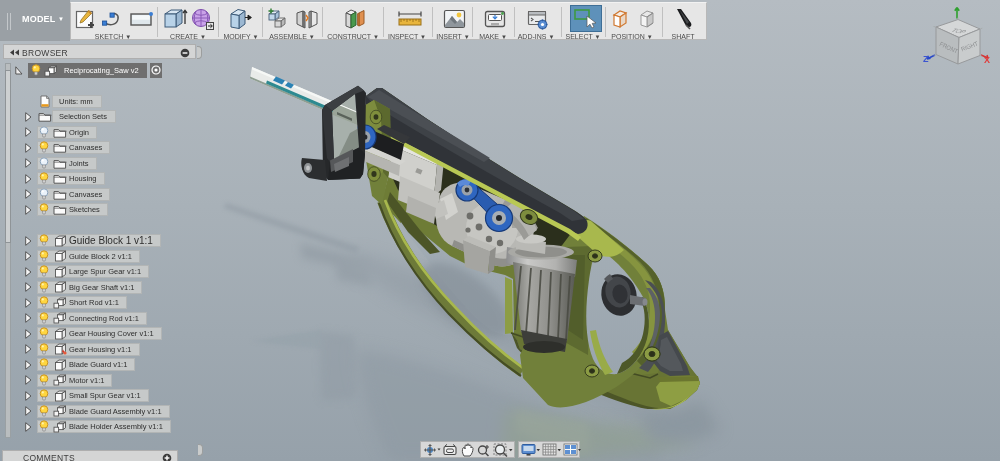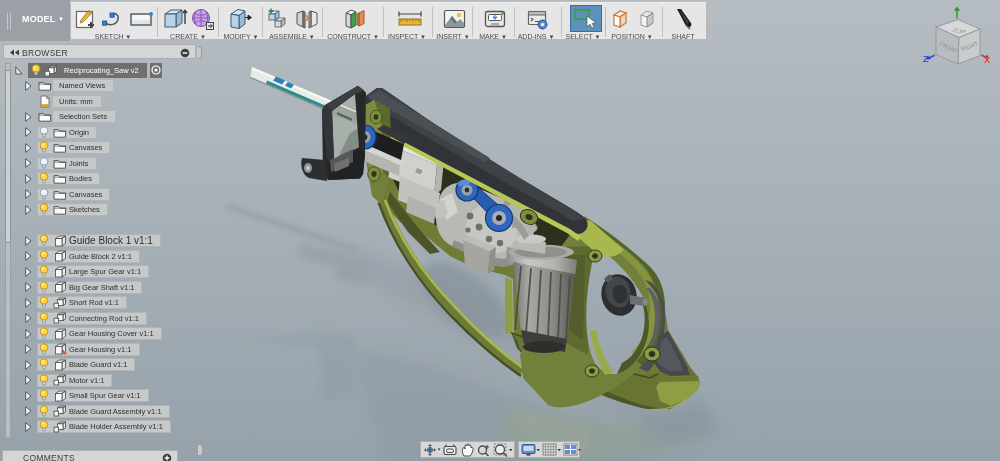--- a/index.html
+++ b/index.html
@@ -434,30 +434,20 @@
           <path d="M4.5,2.8 L7,1 L12.5,1 L10,2.8 Z M10,2.8 L12.5,1 L12.5,6.8 L10,8.6 Z" fill="#d8d8d8" stroke="#555" stroke-width=".9"></path>
           <rect x="4.5" y="2.8" width="5.5" height="5.8" fill="#fff" stroke="#555" stroke-width=".9"></rect>
           <rect x="1" y="6.2" width="4.6" height="4.8" fill="#f4f4f4" stroke="#555" stroke-width=".9"></rect>
         </svg>
         <div style="position:absolute;left:150px;top:0;width:12px;height:15px;background:#6f6f6f;"></div>
         <svg style="position:absolute;left:151px;top:2.5px" width="10" height="10" viewBox="0 0 10 10">
           <circle cx="5" cy="5" r="4" fill="none" stroke="#fff" stroke-width="1.2"></circle>
           <circle cx="5" cy="5" r="1.6" fill="#fff"></circle>
         </svg>
       </div>
-    <div class="brow" style="left:0;top:37.0px;width:205px;">
-        <svg style="position:absolute;left:25px;top:2.5px" width="7" height="10" viewBox="0 0 7 10">
-          <polygon points="0.7,0.7 6,5 0.7,9.3" fill="#f4f4f4" stroke="#555" stroke-width="1"></polygon>
-        </svg>
-        <div class="pill" style="left:52px;padding:0 8px 0 6px;line-height:11px;white-space:nowrap;font-size:7.5px;color:#2e2e2e;">Named Views</div>
-        <svg style="position:absolute;left:38px;top:2px" width="14" height="11" viewBox="0 0 14 11">
-          <path d="M1,2.6 h4.6 l1.4,1.6 h5.6 v6 H1 Z" fill="#fafafa" stroke="#555" stroke-width="1"></path>
-          <path d="M1,4.2 h12.6" stroke="#555" stroke-width=".7"></path>
-        </svg>
-      </div>
     <div class="brow" style="left:0;top:52.5px;width:205px;">
         <div class="pill" style="left:52px;padding:0 8px 0 6px;line-height:11px;white-space:nowrap;font-size:7.5px;color:#2e2e2e;">Units: mm</div>
         <svg style="position:absolute;left:40px;top:1px" width="10" height="13" viewBox="0 0 10 13">
           <path d="M1,1 h5.6 L9,3.4 V12 H1 Z" fill="#fdfdfd" stroke="#666" stroke-width=".9"></path>
           <path d="M6.6,1 V3.4 H9" fill="none" stroke="#666" stroke-width=".8"></path>
           <rect x="1.4" y="9.2" width="7.2" height="2.4" fill="#e8991c"></rect>
         </svg>
       </div>
     <div class="brow" style="left:0;top:68.0px;width:205px;">
         <svg style="position:absolute;left:25px;top:2.5px" width="7" height="10" viewBox="0 0 7 10">
@@ -511,21 +501,21 @@
         </svg>
         <svg style="position:absolute;left:53px;top:2px" width="14" height="11" viewBox="0 0 14 11">
           <path d="M1,2.6 h4.6 l1.4,1.6 h5.6 v6 H1 Z" fill="#fafafa" stroke="#555" stroke-width="1"></path>
           <path d="M1,4.2 h12.6" stroke="#555" stroke-width=".7"></path>
         </svg>
       </div>
     <div class="brow" style="left:0;top:130.0px;width:205px;">
         <svg style="position:absolute;left:25px;top:2.5px" width="7" height="10" viewBox="0 0 7 10">
           <polygon points="0.7,0.7 6,5 0.7,9.3" fill="#f4f4f4" stroke="#555" stroke-width="1"></polygon>
         </svg>
-        <div class="pill" style="left:37px;padding:0 7px 0 31px;line-height:11px;white-space:nowrap;font-size:7.5px;color:#2e2e2e;">Bodies</div>
+        <div class="pill" style="left:37px;padding:0 7px 0 31px;line-height:11px;white-space:nowrap;font-size:7.5px;color:#2e2e2e;">Housing</div>
         <svg style="position:absolute;left:39px;top:1px" width="10" height="13" viewBox="0 0 10 13">
           <circle cx="5" cy="4.6" r="3.8" fill="#ffd63f" stroke="#c89325" stroke-width="1"></circle>
           <path d="M3.4,8 h3.2 l-.5,3 h-2.2 Z" fill="#d8d8d8" stroke="#888" stroke-width=".7"></path>
           <circle cx="3.8" cy="3.4" r="1.1" fill="#fff2b0"></circle>
         </svg>
         <svg style="position:absolute;left:53px;top:2px" width="14" height="11" viewBox="0 0 14 11">
           <path d="M1,2.6 h4.6 l1.4,1.6 h5.6 v6 H1 Z" fill="#fafafa" stroke="#555" stroke-width="1"></path>
           <path d="M1,4.2 h12.6" stroke="#555" stroke-width=".7"></path>
         </svg>
       </div>

